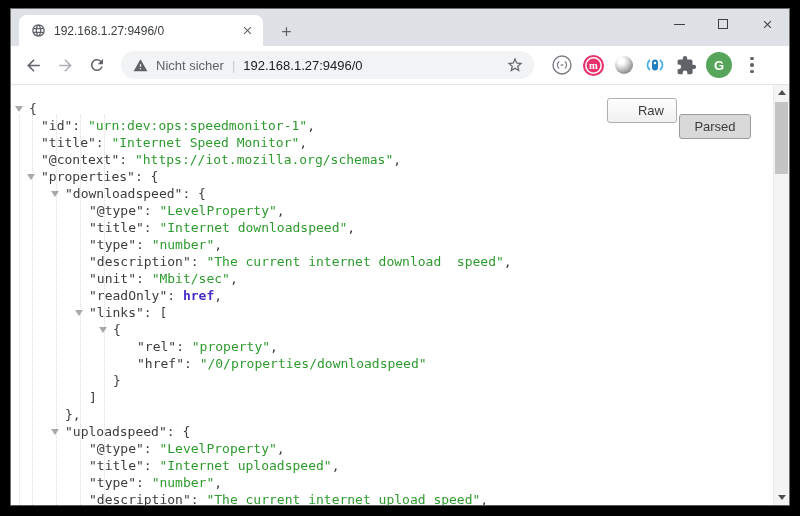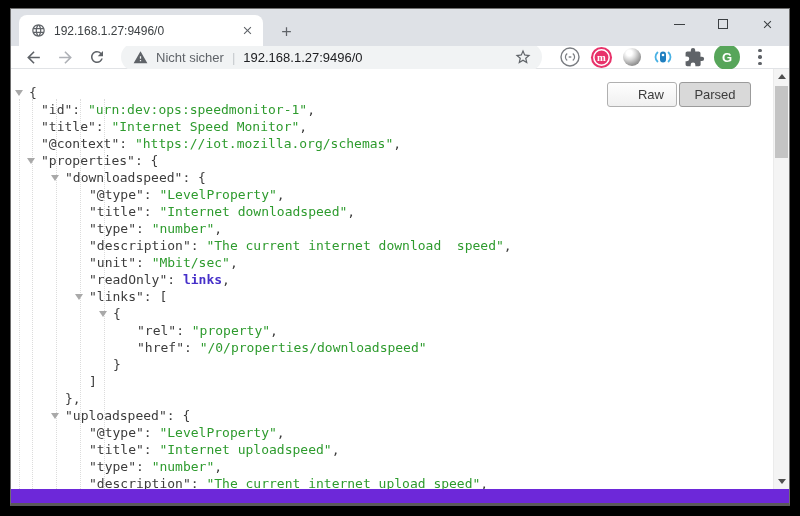--- a/index.html
+++ b/index.html
@@ -15,22 +15,22 @@
   .tab-title { flex:1; font-size:12px; color:#3c4043; white-space:nowrap; overflow:hidden; margin-left:8px; }
   .tab-close { width:16px; height:16px; display:flex; align-items:center; justify-content:center; border-radius:8px; }
   .newtab { position:absolute; left:262px; top:9px; width:26px; height:26px; border-radius:13px;
             display:flex; align-items:center; justify-content:center; }
   .wincontrols { position:absolute; right:0; top:0; height:30px; display:flex; }
   .winbtn { width:44px; height:30px; display:flex; align-items:center; justify-content:center; }
   .minimize-bar { width:11px; height:0; border-top:1.4px solid #3c4043; }
   .maximize-box { width:10px; height:10px; border:1.4px solid #3c4043; }
 
   
-  .toolbar { height:23px; background:#fff; border-bottom:1px solid #e1e3e6;
-             display:flex; align-items:center; padding:0 16px 0 6px; }
+  .toolbar { height:39px; background:#fff; border-bottom:1px solid #e1e3e6;
+             display:flex; align-items:center; padding:0 24px 0 6px; }
   .navbtn { width:32px; height:32px; display:flex; align-items:center; justify-content:center; border-radius:16px; }
   .omnibox { flex:1; height:28px; margin:0 10px 0 8px; background:var(--c-omnibox_bg,#f1f3f4);
              border-radius:14px; display:flex; align-items:center; padding:0 10px 0 12px; min-width:0; }
   .sec-label { font-size:13px; color:#5f6368; margin-left:8px; white-space:nowrap; }
   .omni-sep { color:#c6c9cd; margin:0 8px; font-size:13px; }
   .omni-url { font-size:13px; color:#202124; white-space:nowrap; flex:1; }
   .extbtn { width:26px; height:26px; margin-left:5px; display:flex; align-items:center; justify-content:center; }
   .avatar-btn { width:30px; height:30px; margin-left:5px; display:flex; align-items:center; justify-content:center; }
   .avatar { width:26px; height:26px; border-radius:13px; background:var(--c-avatar_green,#57a55a);
             color:#fff; font-size:13px; font-weight:bold; display:flex; align-items:center; justify-content:center; }
@@ -51,21 +51,21 @@
          border-top:6px solid #a9a9a9; cursor:pointer; }
   .tok-k { color:var(--c-key,#3c3c3c); }
   .tok-p { color:var(--c-punctuation,#3c3c3c); }
   .tok-s { color:var(--c-string,#2e9b2e); }
   .tok-b { color:var(--c-boolean,#4630c9); font-weight:bold; }
 
   .viewer-toggle { position:absolute; top:13px; right:38px; display:flex; gap:2px; }
   .vbtn { height:25px; font-family:"Liberation Sans",sans-serif; font-size:13px; color:#3c3c3c;
           border:1px solid #b0b0b0; border-radius:3px; text-align:center; line-height:23px; }
   .vbtn.raw { width:70px; background:linear-gradient(#fefefe,#f0f0f0);padding-left:18px; }
-  .vbtn.parsed { width:72px; background:#d9d9d9; border-color:#9b9b9b; }
+  .vbtn.parsed { width:72px; background:#d9d9d9; border-color:#9b9b9b;margin-top:16px; }
 
   .scrollbar { position:absolute; right:0; top:0; bottom:0; width:16px; background:#f4f4f4; border-left:1px solid #ebebeb; }
   .sb-arrow { position:absolute; left:0; width:16px; height:15px; display:flex; align-items:center; justify-content:center; }
   .sb-up { top:0; } .sb-down { bottom:0; }
   .arr-up { width:0;height:0;border-left:4px solid transparent;border-right:4px solid transparent;border-bottom:5px solid #505050; }
   .arr-down { width:0;height:0;border-left:4px solid transparent;border-right:4px solid transparent;border-top:5px solid #505050; }
   .sb-thumb { position:absolute; left:1px; top:17px; width:13px; height:72px; background:#c4c4c4; }
   svg { display:block; }
 </style>
 </head>
@@ -197,21 +197,21 @@
         <div class="jline" style="padding-left: 30px;"><span class="tok-k">"id"</span><span class="tok-p">: </span><span class="tok-s">"urn:dev:ops:speedmonitor-1"</span><span class="tok-p">,</span></div>
         <div class="jline" style="padding-left: 30px;"><span class="tok-k">"title"</span><span class="tok-p">: </span><span class="tok-s">"Internet Speed Monitor"</span><span class="tok-p">,</span></div>
         <div class="jline" style="padding-left: 30px;"><span class="tok-k">"@context"</span><span class="tok-p">: </span><span class="tok-s">"https://iot.mozilla.org/schemas"</span><span class="tok-p">,</span></div>
         <div class="jline" style="padding-left: 30px;"><span class="tri" style="left: 16px;"></span><span class="tok-k">"properties"</span><span class="tok-p">: {</span></div>
         <div class="jline" style="padding-left: 54px;"><span class="tri" style="left: 40px;"></span><span class="tok-k">"downloadspeed"</span><span class="tok-p">: {</span></div>
         <div class="jline" style="padding-left: 78px;"><span class="tok-k">"@type"</span><span class="tok-p">: </span><span class="tok-s">"LevelProperty"</span><span class="tok-p">,</span></div>
         <div class="jline" style="padding-left: 78px;"><span class="tok-k">"title"</span><span class="tok-p">: </span><span class="tok-s">"Internet downloadspeed"</span><span class="tok-p">,</span></div>
         <div class="jline" style="padding-left: 78px;"><span class="tok-k">"type"</span><span class="tok-p">: </span><span class="tok-s">"number"</span><span class="tok-p">,</span></div>
         <div class="jline" style="padding-left: 78px;"><span class="tok-k">"description"</span><span class="tok-p">: </span><span class="tok-s">"The current internet download  speed"</span><span class="tok-p">,</span></div>
         <div class="jline" style="padding-left: 78px;"><span class="tok-k">"unit"</span><span class="tok-p">: </span><span class="tok-s">"Mbit/sec"</span><span class="tok-p">,</span></div>
-        <div class="jline" style="padding-left: 78px;"><span class="tok-k">"readOnly"</span><span class="tok-p">: </span><span class="tok-b">links</span><span class="tok-p">,</span></div>
+        <div class="jline" style="padding-left: 78px;"><span class="tok-k">"readOnly"</span><span class="tok-p">: </span><span class="tok-b">href</span><span class="tok-p">,</span></div>
         <div class="jline" style="padding-left: 78px;"><span class="tri" style="left: 64px;"></span><span class="tok-k">"links"</span><span class="tok-p">: [</span></div>
         <div class="jline" style="padding-left: 102px;"><span class="tri" style="left: 88px;"></span><span class="tok-p">{</span></div>
         <div class="jline" style="padding-left: 126px;"><span class="tok-k">"rel"</span><span class="tok-p">: </span><span class="tok-s">"property"</span><span class="tok-p">,</span></div>
         <div class="jline" style="padding-left: 126px;"><span class="tok-k">"href"</span><span class="tok-p">: </span><span class="tok-s">"/0/properties/downloadspeed"</span></div>
         <div class="jline" style="padding-left: 102px;"><span class="tok-p">}</span></div>
         <div class="jline" style="padding-left: 78px;"><span class="tok-p">]</span></div>
         <div class="jline" style="padding-left: 54px;"><span class="tok-p">},</span></div>
         <div class="jline" style="padding-left: 54px;"><span class="tri" style="left: 40px;"></span><span class="tok-k">"uploadspeed"</span><span class="tok-p">: {</span></div>
         <div class="jline" style="padding-left: 78px;"><span class="tok-k">"@type"</span><span class="tok-p">: </span><span class="tok-s">"LevelProperty"</span><span class="tok-p">,</span></div>
         <div class="jline" style="padding-left: 78px;"><span class="tok-k">"title"</span><span class="tok-p">: </span><span class="tok-s">"Internet uploadspeed"</span><span class="tok-p">,</span></div>

